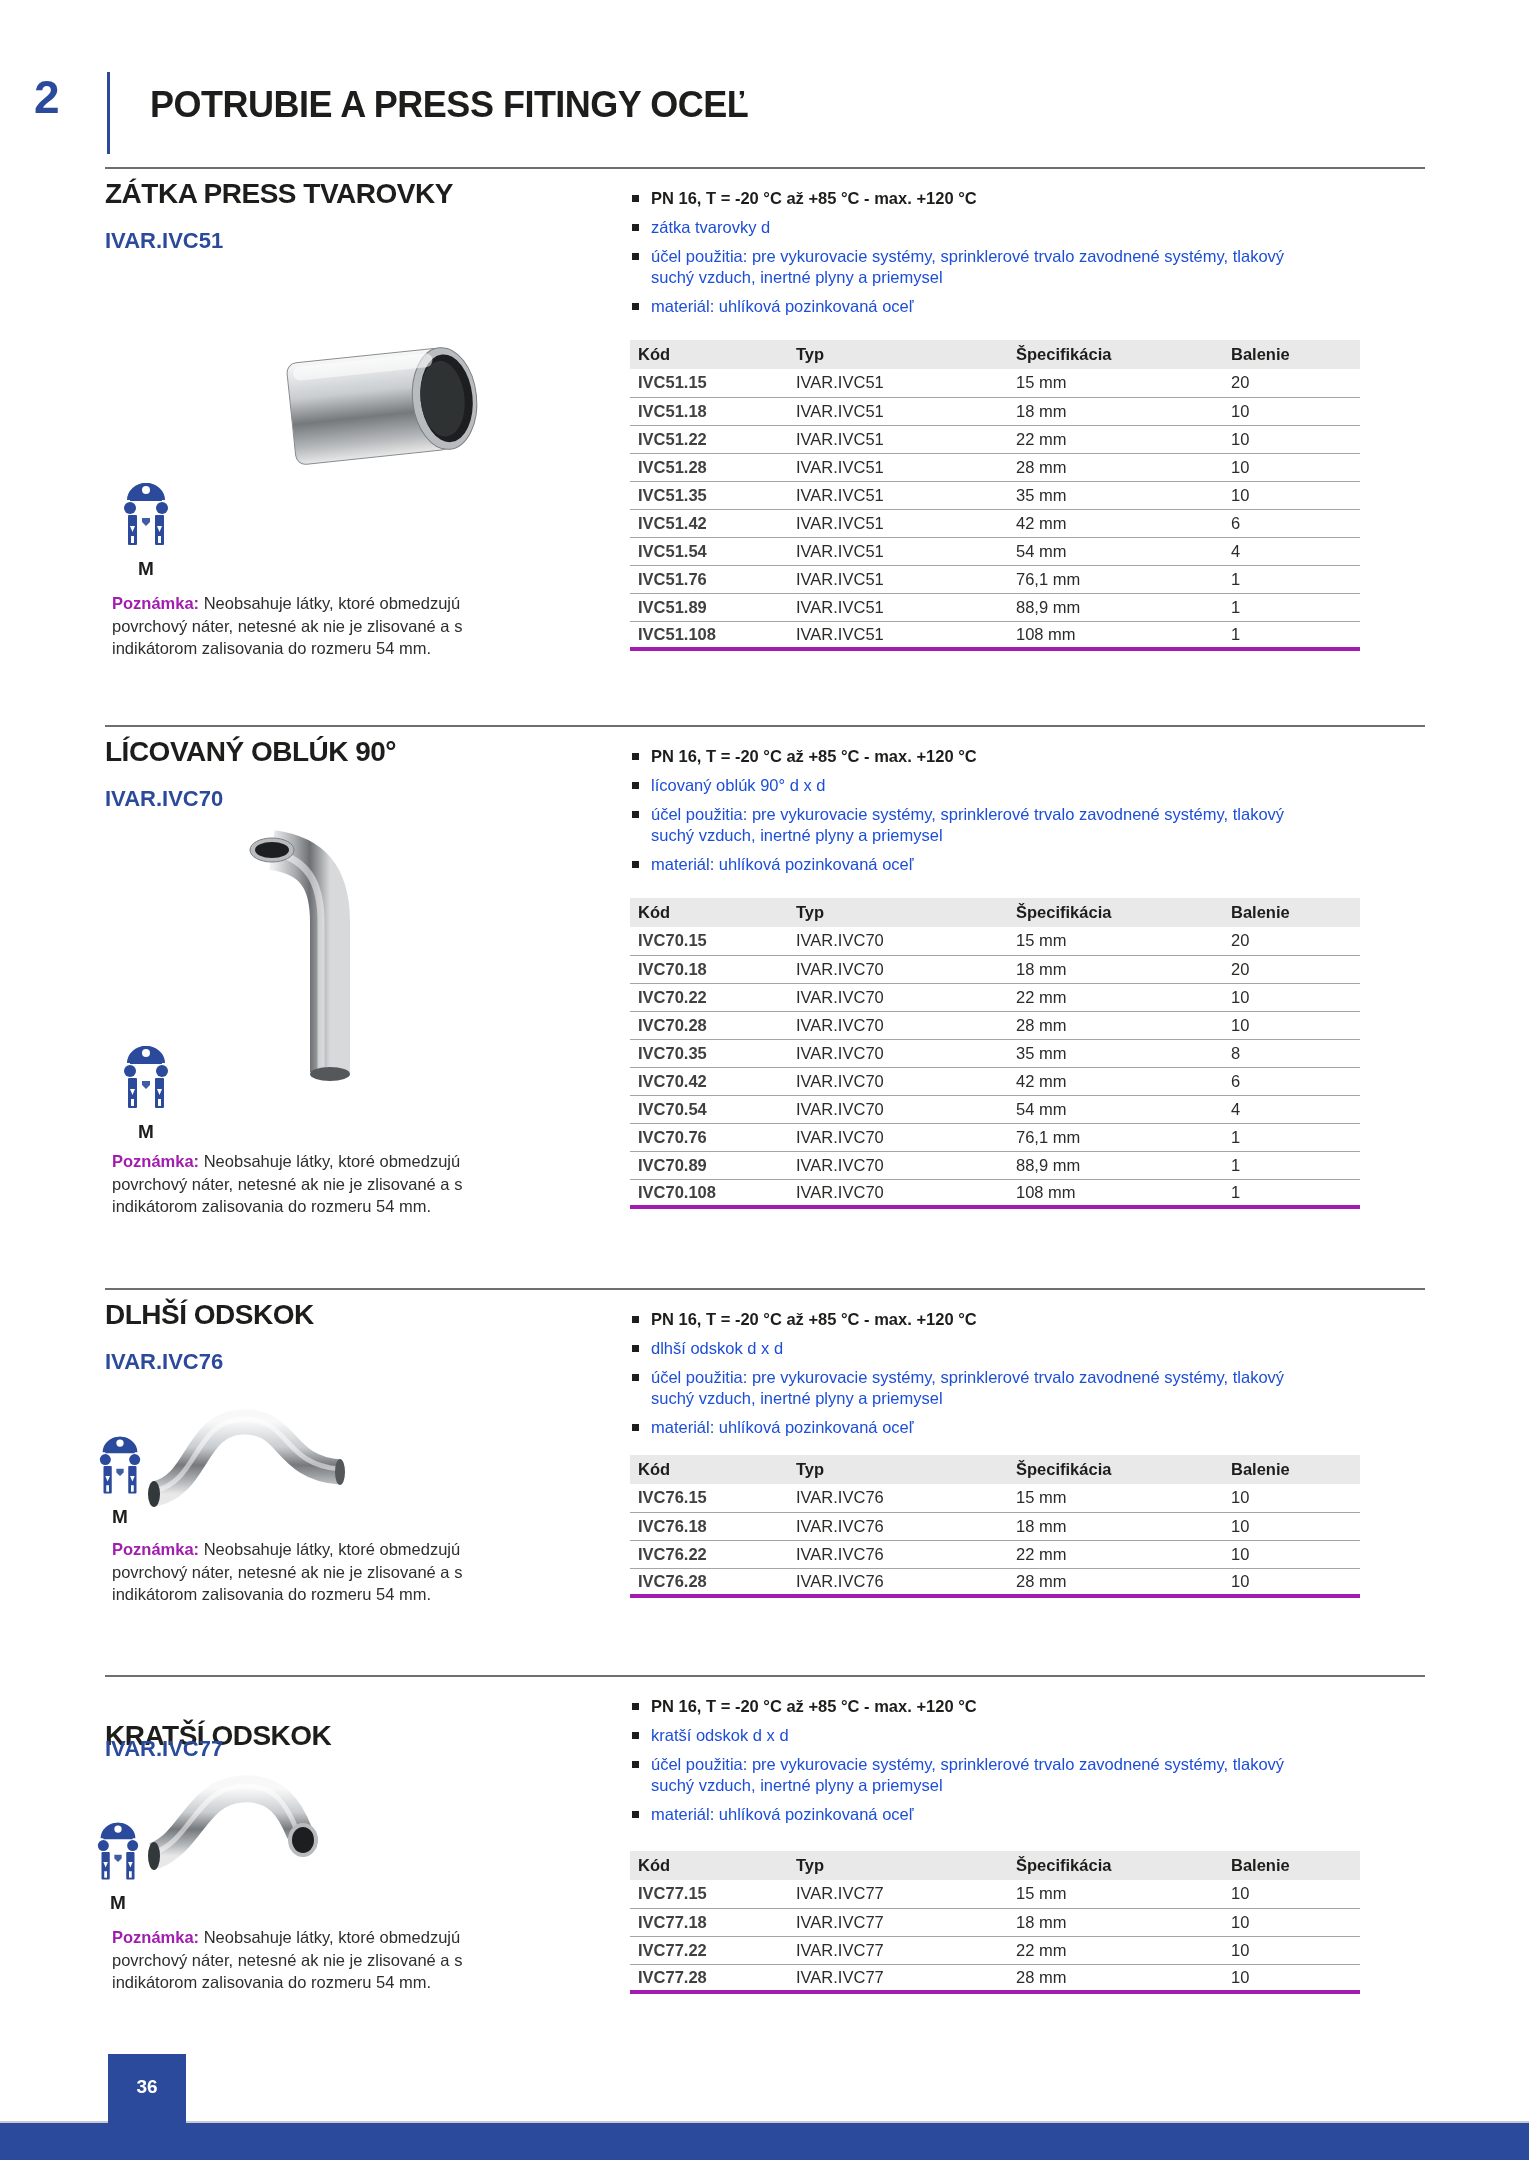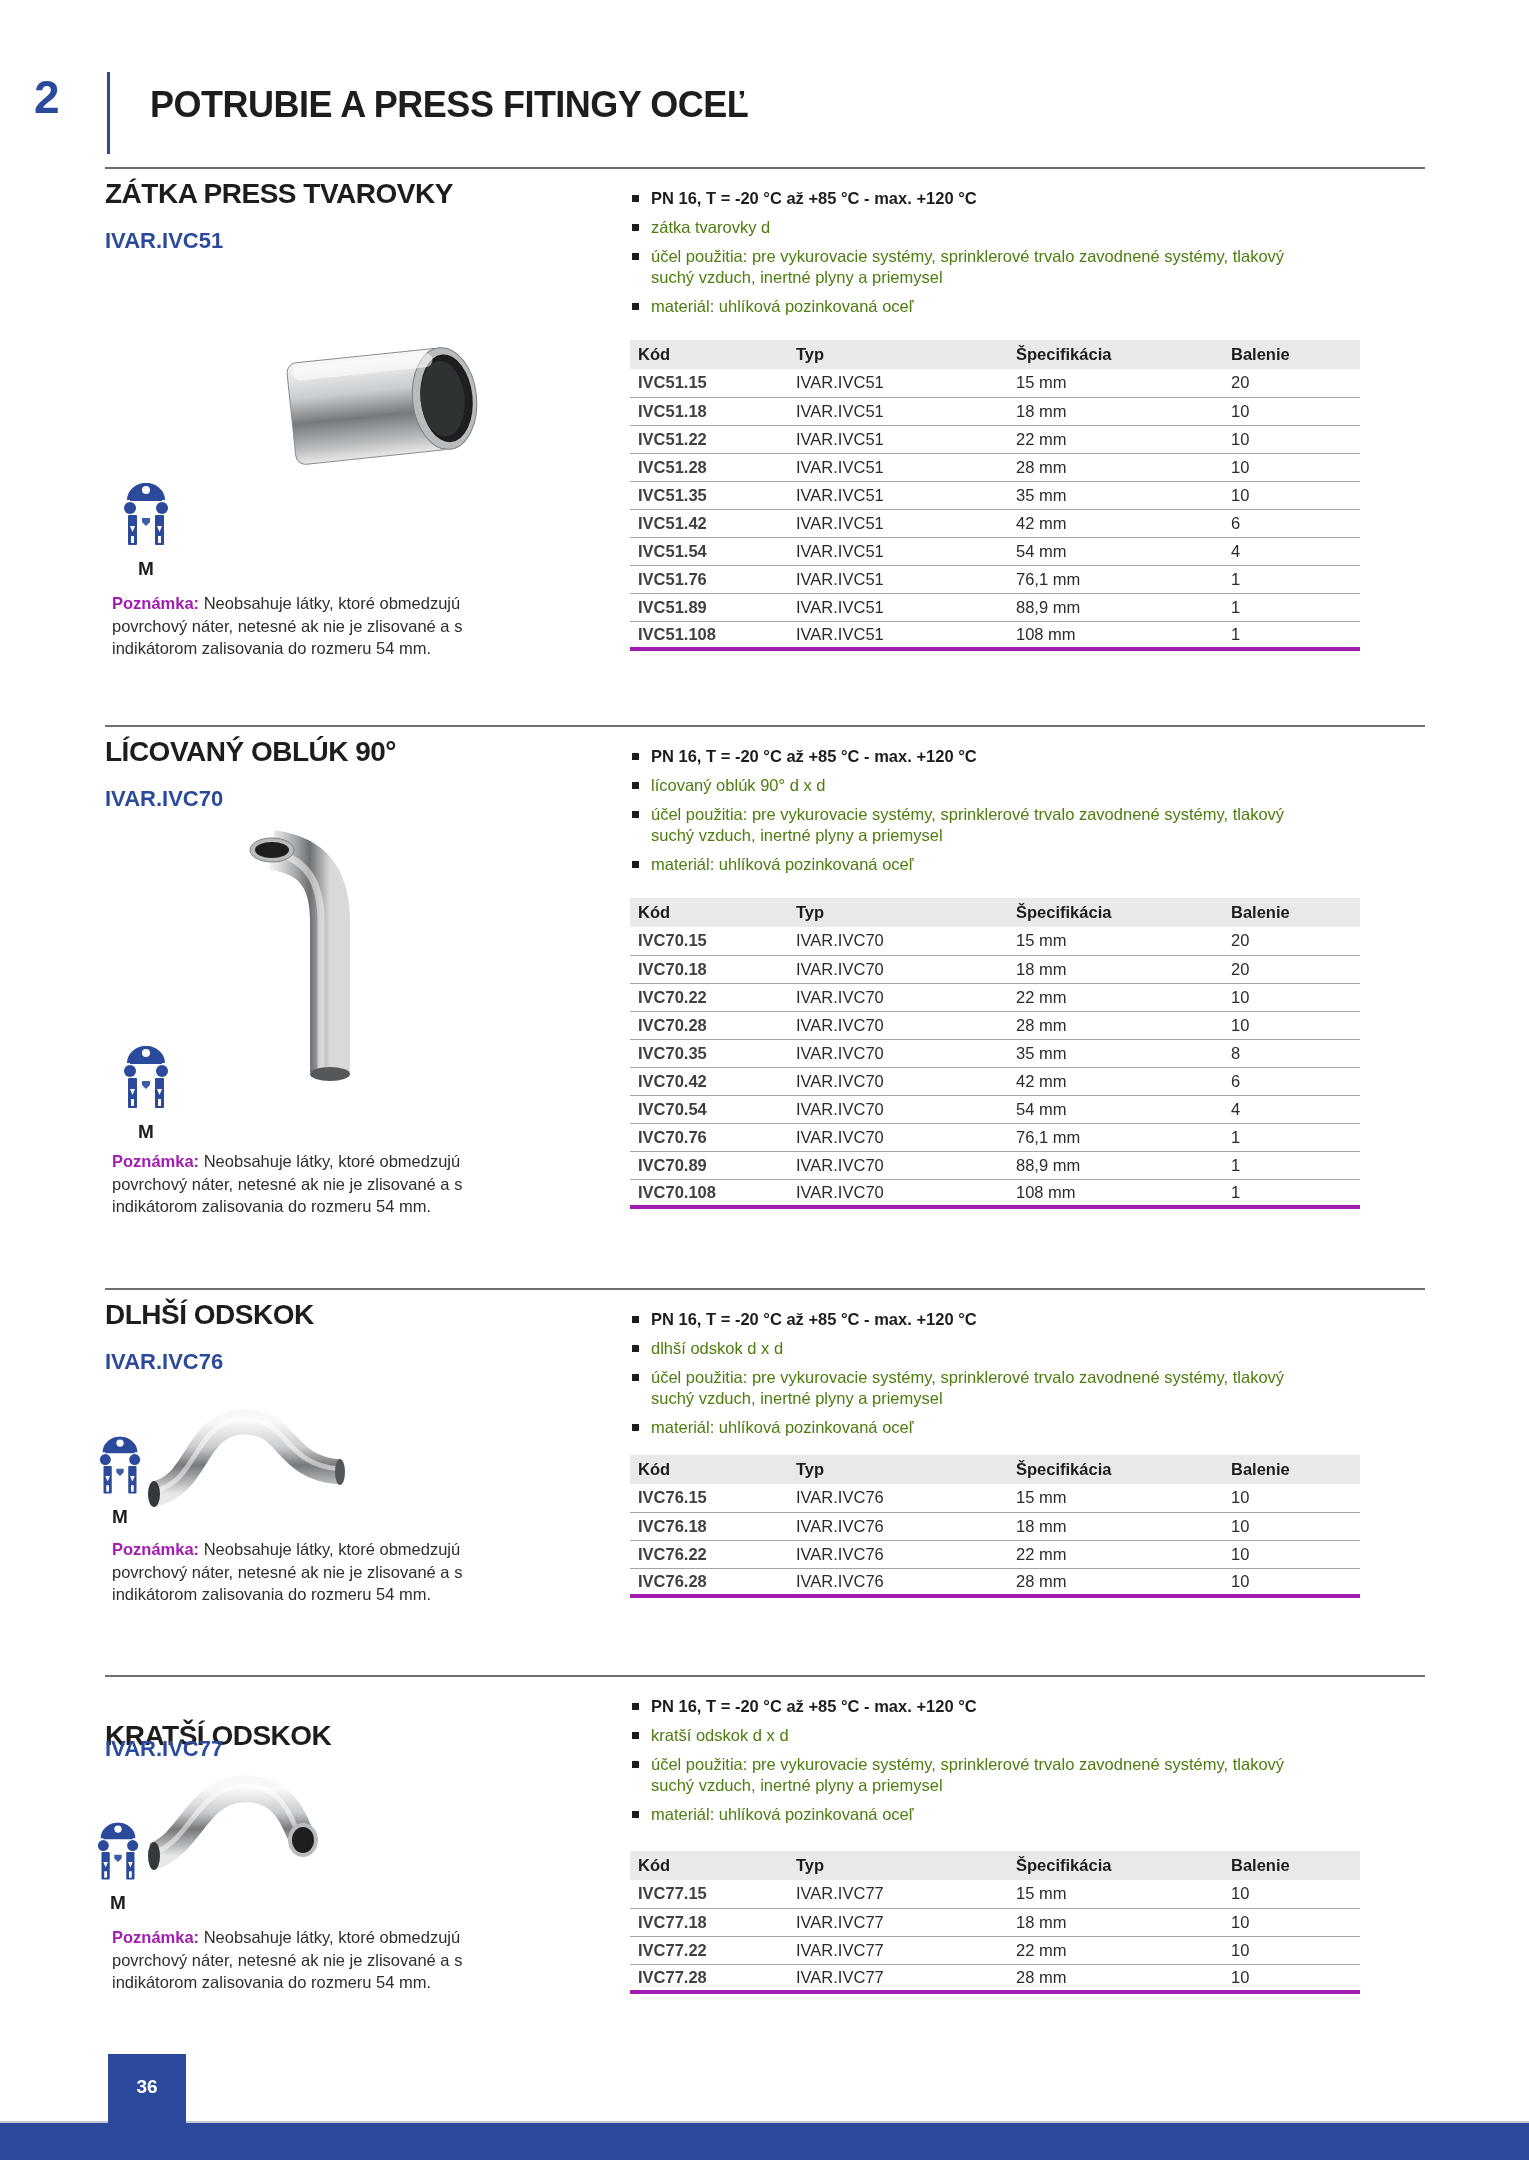--- a/index.html
+++ b/index.html
@@ -28,21 +28,21 @@
 
   
   .divider { left:105px; width:1320px; height:2px; background:#6f6f6f; }
   .sec-title { left:105px; font-size:28px; font-weight:bold; letter-spacing:-0.5px; color:#1d1d1b; }
   .sec-code  { left:105px; font-size:22px; font-weight:bold; color:#2b4a9b; }
 
   
   .bullets { left:630px; width:662px; list-style:none; }
   .bullets li {
     position:relative; padding-left:21px; margin-bottom:8px;
-    font-size:16.5px; line-height:21px; color:#4d7c0f;
+    font-size:16.5px; line-height:21px; color:#1d4ed8;
   }
   .bullets li::before {
     content:""; position:absolute; left:2px; top:7px;
     width:7px; height:7px; background:#1d1d1b;
   }
   .bullets li.b-bold { font-weight:bold; color:#1d1d1b; }
 
   
   table.spec { left:630px; border-collapse:collapse; table-layout:fixed; width:730px;
                font-size:16.5px; border-bottom:4px solid #a21caf; }

